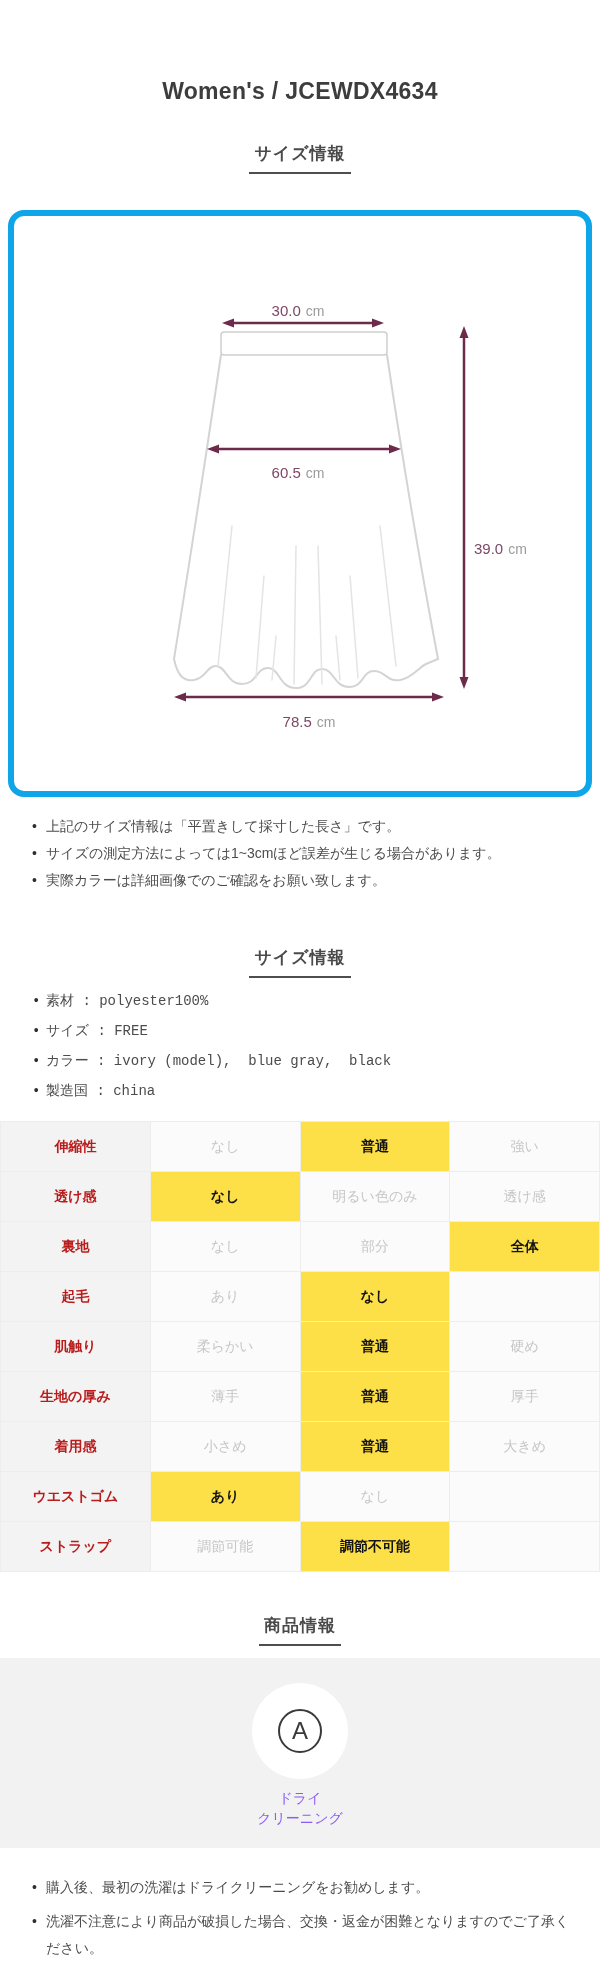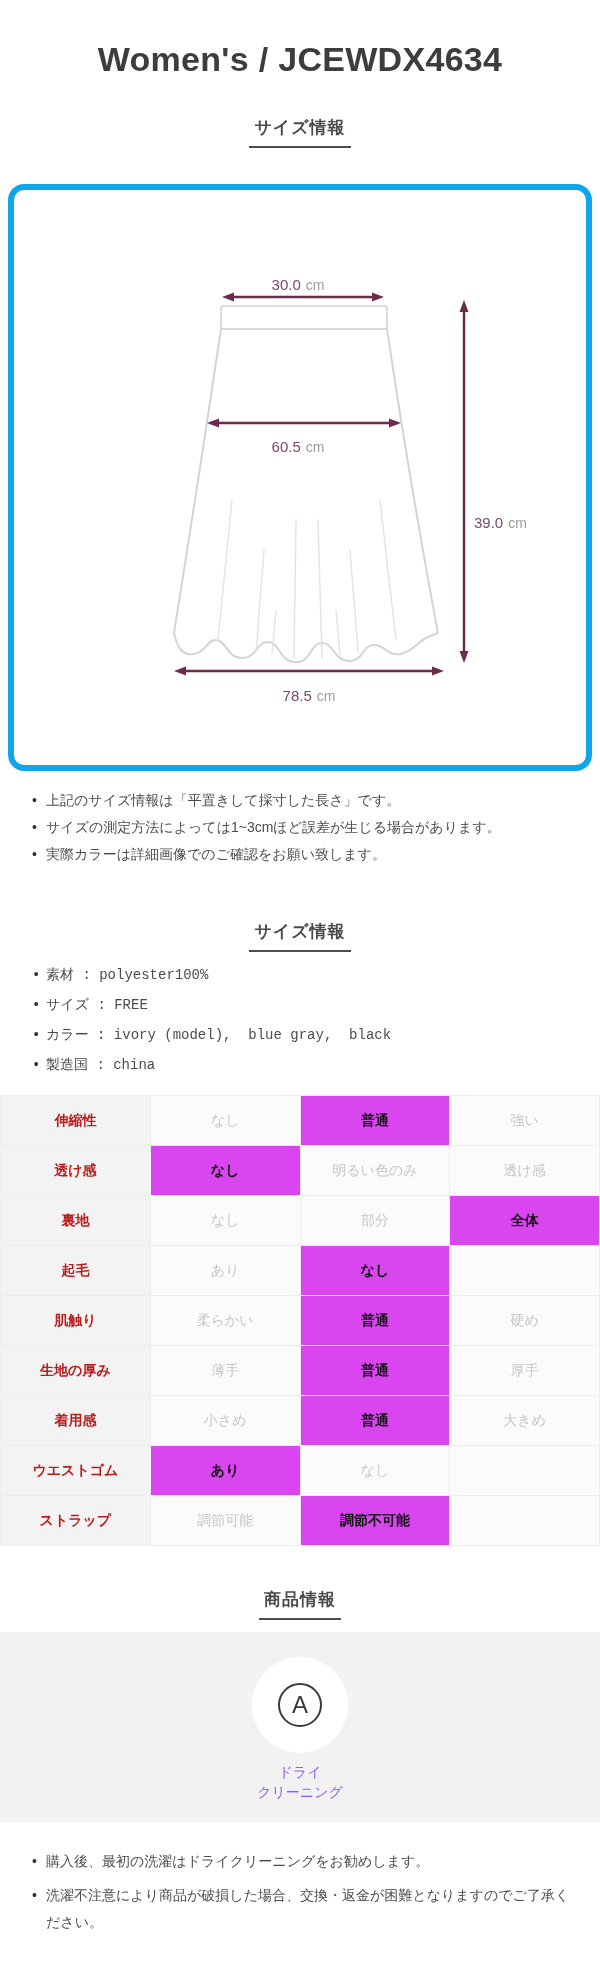--- a/index.html
+++ b/index.html
@@ -3,22 +3,22 @@
 <meta charset="utf-8">
 <style>
   html,body { margin:0; padding:0; }
   body {
     width:600px; height:1970px; overflow:hidden;
     background:#ffffff;
     font-family:"Liberation Sans","DejaVu Sans",sans-serif;
     color:#4a4a4a;
   }
   .title {
-    margin-top:40px; text-align:center;
-    font-size:34px; font-weight:600; color:#3d3d3d; letter-spacing:.3px;
+    margin-top:78px; text-align:center;
+    font-size:23px; font-weight:600; color:#3d3d3d; letter-spacing:.3px;
   }
   .sec-head-wrap { text-align:center; }
   .sec-head {
     display:inline-block; font-size:17px; font-weight:700; color:#4a4a4a;
     padding:0 5px 7px; border-bottom:2px solid #4e4e4e; letter-spacing:1px;
   }
   #size-head { margin-top:37px; }
   #spec-head { margin-top:52px; }
   #product-head { margin-top:42px; }
 
@@ -46,21 +46,21 @@
   table.attrs {
     width:600px; margin-top:16px; border-collapse:collapse; table-layout:fixed;
     font-size:14px;
   }
   table.attrs td {
     height:49px; text-align:center; vertical-align:middle;
     border:1px solid #ededed; padding:0; overflow:hidden;
   }
   td.rowlabel { background:#f3f3f3; font-weight:700; color:#b91c1c; }
   td.cell { background:#fbfbfb; color:#c6c6c6; }
-  td.cell.sel { background:#d946ef; color:#141414; font-weight:700; }
+  td.cell.sel { background:#fde047; color:#141414; font-weight:700; }
 
   .band {
     margin-top:12px; height:190px; background:#f2f2f2;
     display:flex; flex-direction:column; align-items:center;
   }
   .care-circle {
     margin-top:25px; width:96px; height:96px; border-radius:50%;
     background:#ffffff; display:flex; align-items:center; justify-content:center;
   }
   .care-ring {

